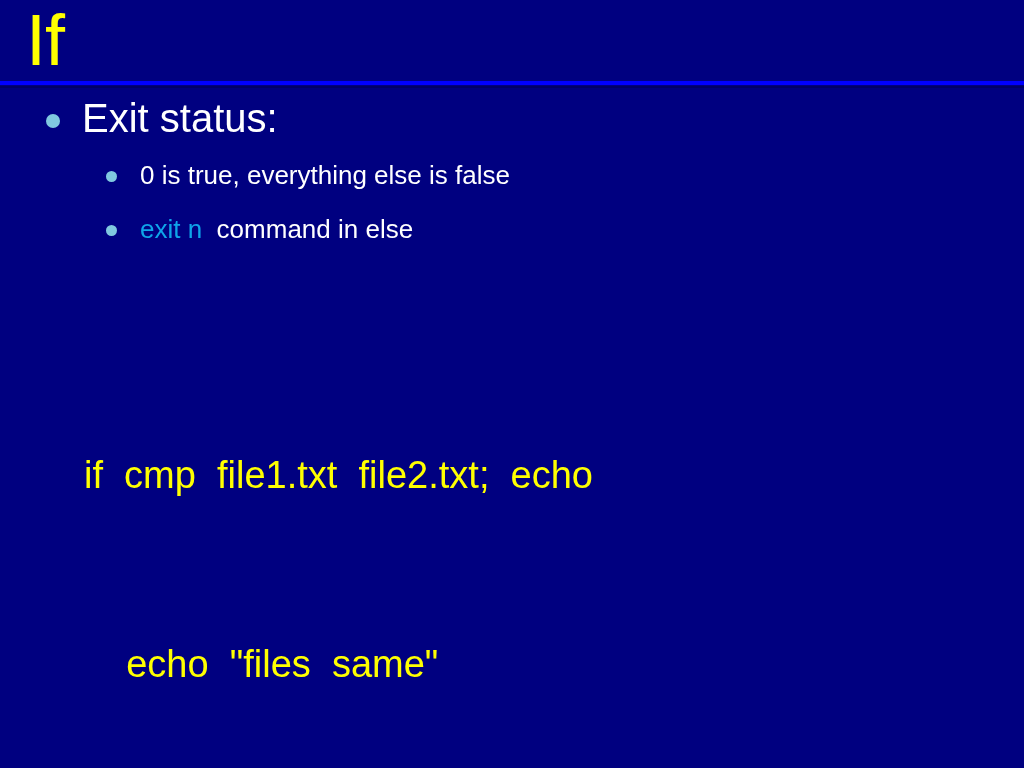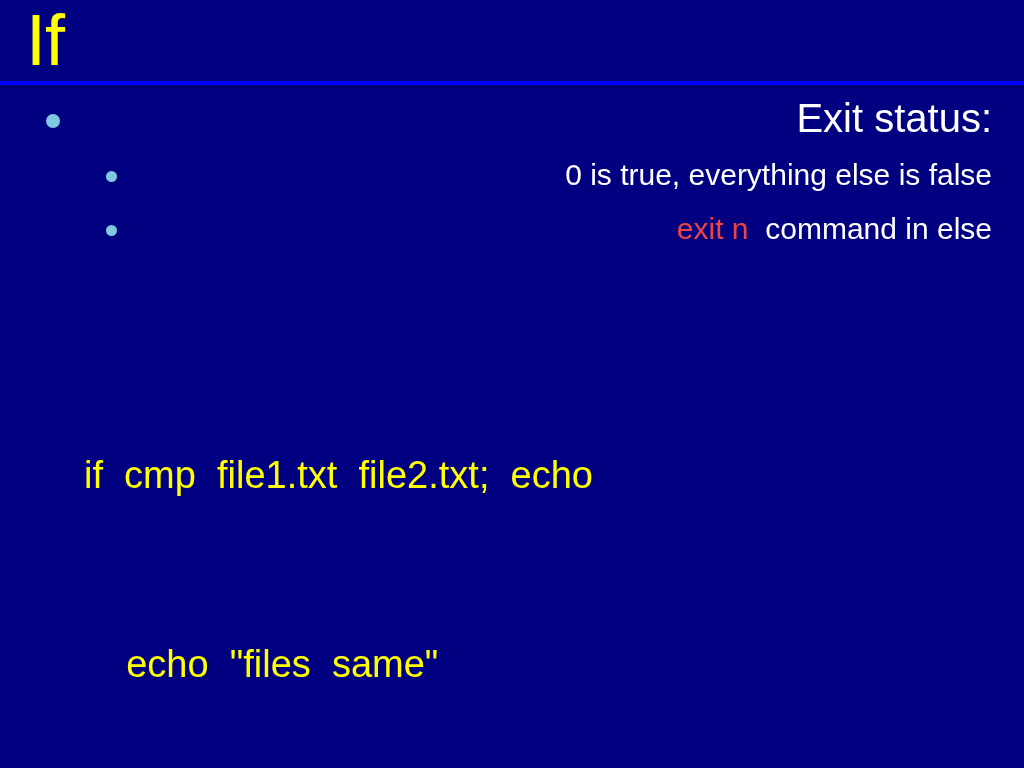--- a/index.html
+++ b/index.html
@@ -58,21 +58,20 @@
     height: 2px;
     background: #000066;
   }
 
   
   .body-area {
     position: absolute;
     left: 0;
     top: 94px;
     width: 992px;
-    text-align: right;
   }
 
   .bullet-l1 {
     position: relative;
     padding-left: 82px;
     min-height: 50px;
     margin-bottom: 6px;
   }
   .bullet-l1 .dot {
     position: absolute;
@@ -99,27 +98,27 @@
   .bullet-l2 .dot {
     position: absolute;
     left: 106px;
     top: 21px;
     width: 11px;
     height: 11px;
     border-radius: 50%;
     background: #80c8e0;
   }
   .bullet-l2 .txt {
-    font-size: 30px;
+    font-size: 26px;
     line-height: 50px;
     color: #ffffff;
     white-space: pre;
   }
   .kw {
-    color: #ef4444;
+    color: #0ea5e9;
   }
 
   
   .code-block {
     position: absolute;
     left: 84px;
     top: 318px;
     width: 930px;
     color: #ffff00;
     font-size: 38px;

